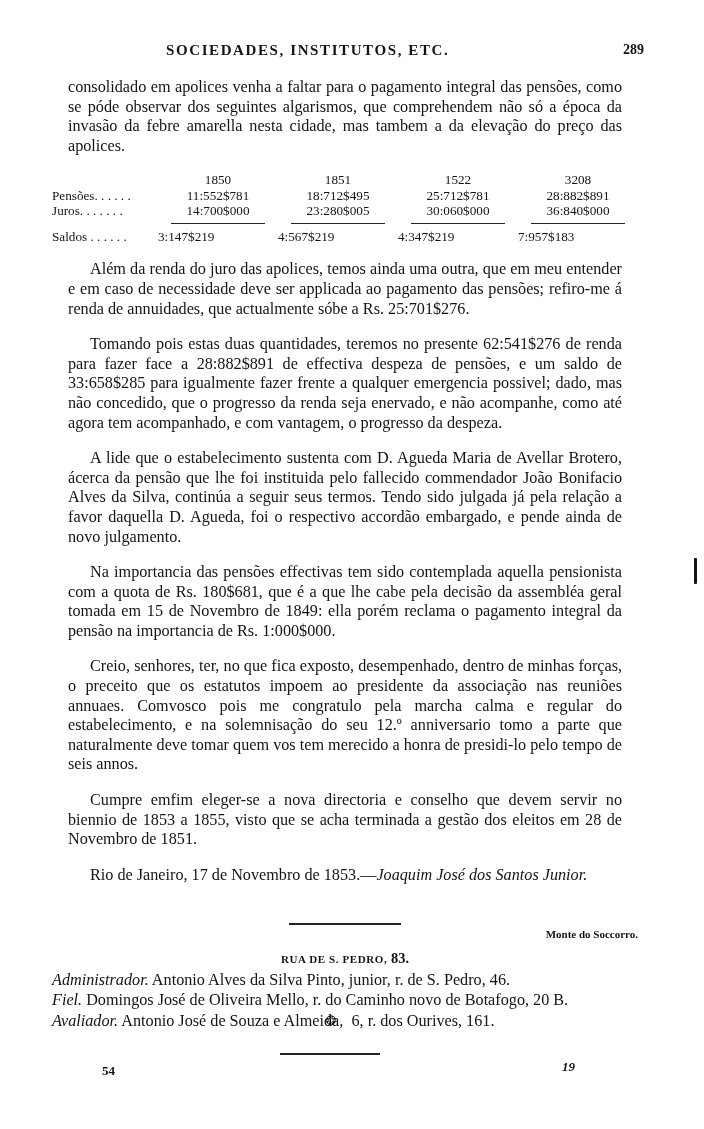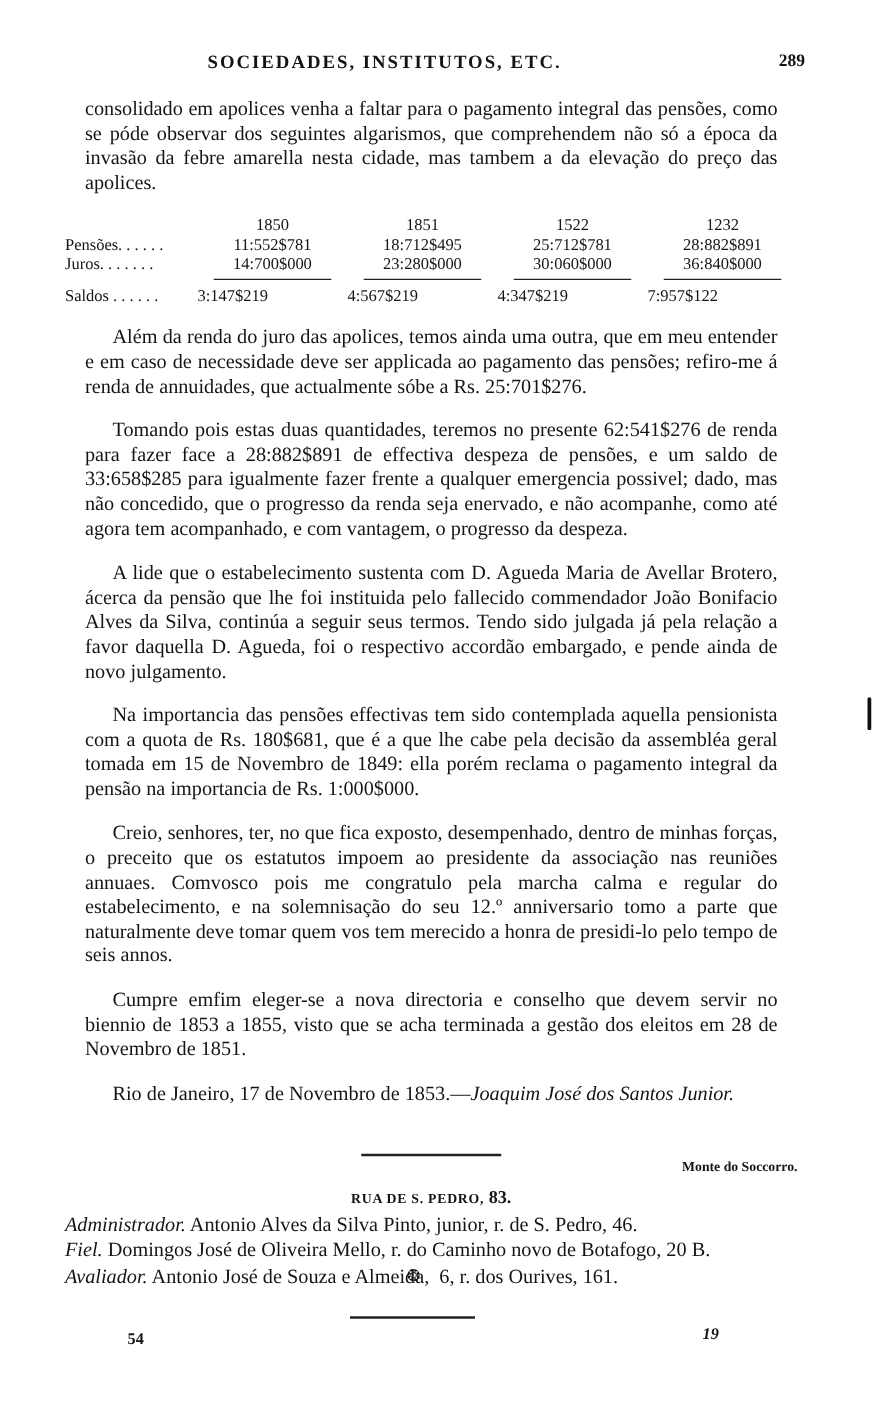--- a/index.html
+++ b/index.html
@@ -51,33 +51,33 @@
   </div>
 
   <p>consolidado em apolices venha a faltar para o pagamento integral das pensões, como se póde observar dos seguintes algarismos, que comprehendem não só a época da invasão da febre amarella nesta cidade, mas tambem a da elevação do preço das apolices.</p>
 
   <div class="table">
     <div class="trow">
       <span class="lbl"></span>
       <span class="cell">1850</span>
       <span class="cell">1851</span>
       <span class="cell">1522</span>
-      <span class="cell">1232</span>
+      <span class="cell">3208</span>
     </div>
     <div class="trow">
       <span class="lbl">Pensões. . . . . .</span>
       <span class="cell">11:552$781</span>
       <span class="cell">18:712$495</span>
       <span class="cell">25:712$781</span>
       <span class="cell">28:882$891</span>
     </div>
     <div class="trow">
       <span class="lbl">Juros. . . . . . .</span>
       <span class="cell">14:700$000</span>
-      <span class="cell">23:280$000</span>
+      <span class="cell">23:280$005</span>
       <span class="cell">30:060$000</span>
       <span class="cell">36:840$000</span>
     </div>
     <div class="rules">
       <span class="lbl"></span>
       <span class="cell">
           <span></span>
         </span>
       <span class="cell">
           <span></span>
@@ -87,21 +87,21 @@
         </span>
       <span class="cell">
           <span></span>
         </span>
     </div>
     <div class="trow">
       <span class="lbl">Saldos . . . . . .</span>
       <span class="cell right">3:147$219</span>
       <span class="cell right">4:567$219</span>
       <span class="cell right">4:347$219</span>
-      <span class="cell right">7:957$122</span>
+      <span class="cell right">7:957$183</span>
     </div>
   </div>
 
   <p class="indent">Além da renda do juro das apolices, temos ainda uma outra, que em meu entender e em caso de necessidade deve ser applicada ao pagamento das pensões; refiro-me á renda de annuidades, que actualmente sóbe a Rs. 25:701$276.</p>
   <p class="indent">Tomando pois estas duas quantidades, teremos no presente 62:541$276 de renda para fazer face a 28:882$891 de effectiva despeza de pensões, e um saldo de 33:658$285 para igualmente fazer frente a qualquer emergencia possivel; dado, mas não concedido, que o progresso da renda seja enervado, e não acompanhe, como até agora tem acompanhado, e com vantagem, o progresso da despeza.</p>
   <p class="indent">A lide que o estabelecimento sustenta com D. Agueda Maria de Avellar Brotero, ácerca da pensão que lhe foi instituida pelo fallecido commendador João Bonifacio Alves da Silva, continúa a seguir seus termos. Tendo sido julgada já pela relação a favor daquella D. Agueda, foi o respectivo accordão embargado, e pende ainda de novo julgamento.</p>
   <p class="indent">Na importancia das pensões effectivas tem sido contemplada aquella pensionista com a quota de Rs. 180$681, que é a que lhe cabe pela decisão da assembléa geral tomada em 15 de Novembro de 1849: ella porém reclama o pagamento integral da pensão na importancia de Rs. 1:000$000.</p>
   <p class="indent">Creio, senhores, ter, no que fica exposto, desempenhado, dentro de minhas forças, o preceito que os estatutos impoem ao presidente da associação nas reuniões annuaes. Comvosco pois me congratulo pela marcha calma e regular do estabelecimento, e na solemnisação do seu 12.º anniversario tomo a parte que naturalmente deve tomar quem vos tem merecido a honra de presidi-lo pelo tempo de seis annos.</p>
   <p class="indent">Cumpre emfim eleger-se a nova directoria e conselho que devem servir no biennio de 1853 a 1855, visto que se acha terminada a gestão dos eleitos em 28 de Novembro de 1851.</p>
   <p class="indent"><span>Rio de Janeiro, 17 de Novembro de 1853.—</span><span class="sig">Joaquim José dos Santos Junior.</span></p>

